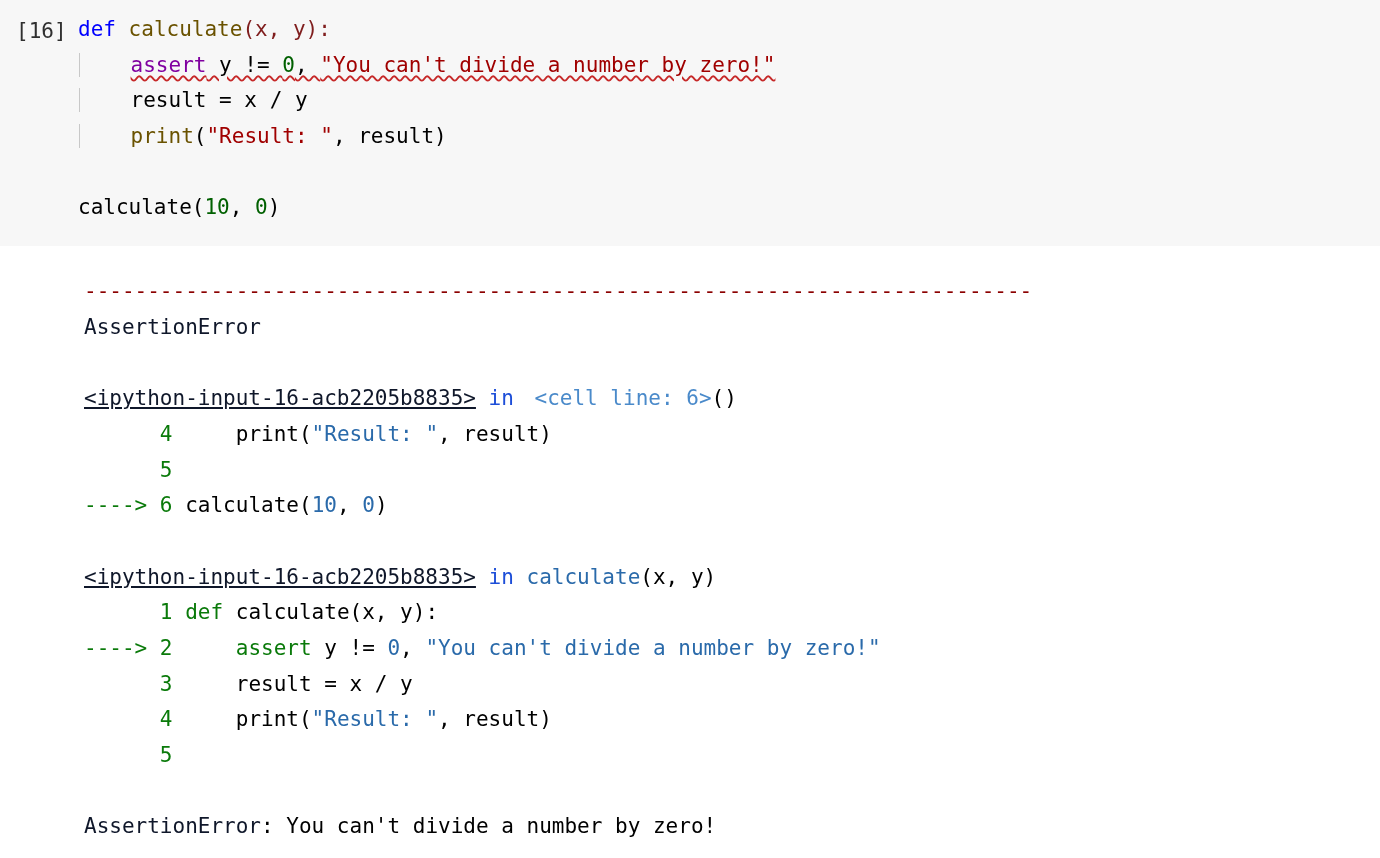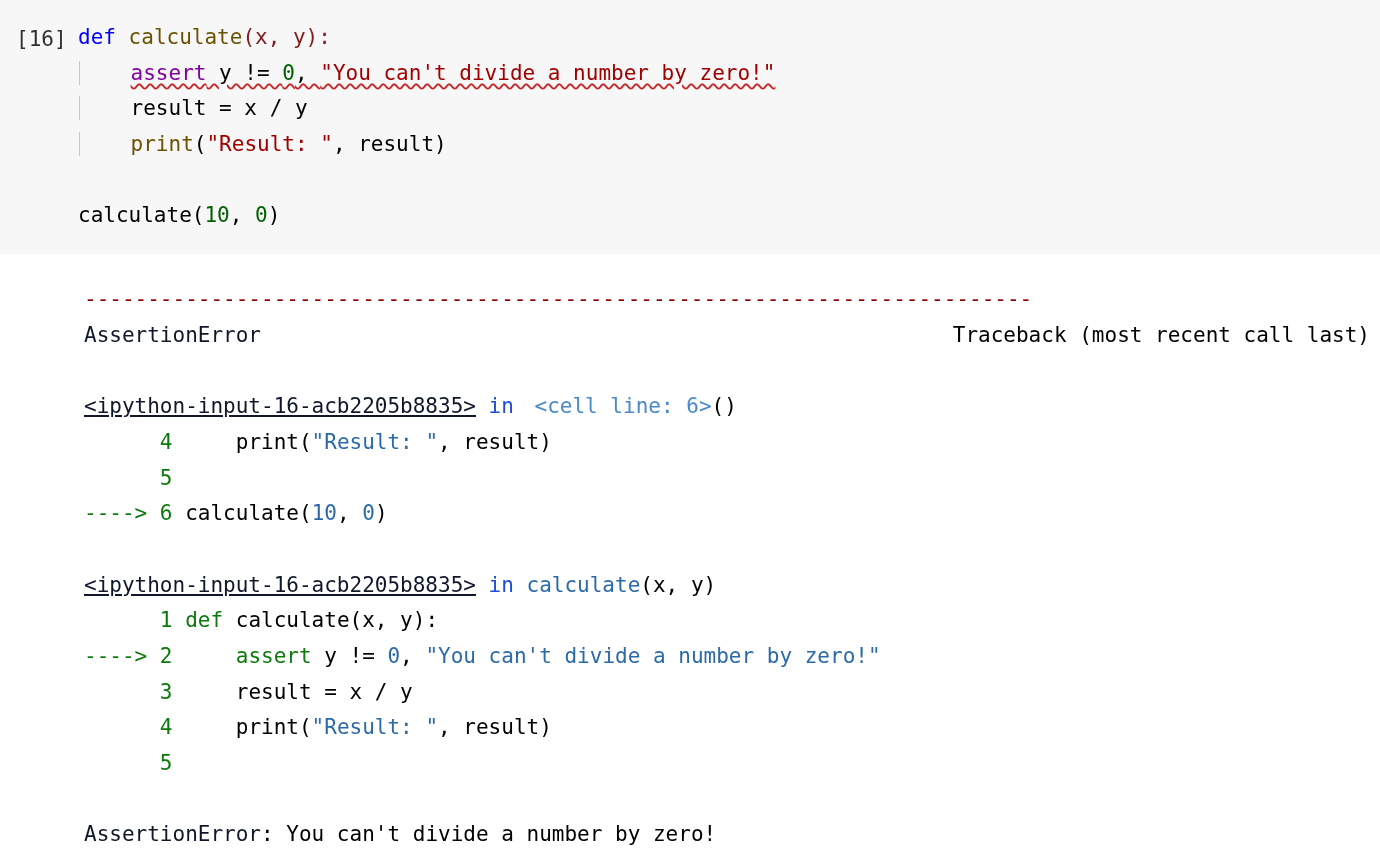--- a/index.html
+++ b/index.html
@@ -9,21 +9,21 @@
     font-family: "Menlo", "Consolas", "DejaVu Sans Mono", monospace;
     font-size: 21px;
     line-height: 1.7;
   }
   .cell {
     display: flex;
     align-items: flex-start;
   }
   .input-area {
     background: #f7f7f7;
-    padding: 20px 10px 20px 10px;
+    padding: 12px 10px 20px 10px;
   }
   .prompt {
     color: #303030;
     min-width: 62px;
     padding-left: 6px;
     padding-top: 2px;
   }
   .code-block {
     flex: 1;
     white-space: pre;
@@ -91,21 +91,21 @@
 <span><span class="indent-guide"></span><span>    </span><span class="squiggly"><span class="kw-assert">assert</span><span> y != </span><span class="num-code">0</span><span>, </span><span class="str-code">"You can't divide a number by zero!"</span></span></span>
 <span><span class="indent-guide"></span><span>    </span><span>result = x / y</span></span>
 <span><span class="indent-guide"></span><span>    </span><span class="builtin">print</span><span>(</span><span class="str-code">"Result: "</span><span>, result)</span></span>
 <span></span>
 <span><span>calculate(</span><span class="num-code">10</span><span>, </span><span class="num-code">0</span><span>)</span></span></div>
 </div>
 
 <div class="cell output-area">
   <div class="out-indent"></div>
   <div class="out-block"><span class="tb-sep">---------------------------------------------------------------------------</span>
-<span class="tb-row-full"><span class="left tb-errname">AssertionError</span><span class="right">Traceback (most recent call last)</span></span>
+<span class="tb-row-full"><span class="left tb-errname">AssertionError</span></span>
 <span><span class="tb-fileref">&lt;ipython-input-16-acb2205b8835&gt;</span><span class="tb-in"> in </span><span class="tb-cell">&lt;cell line: 6&gt;</span><span>()</span></span>
 <span><span class="tb-lineno-normal">      4</span><span>     </span><span>print</span><span>(</span><span class="tb-str">"Result: "</span><span>, result)</span></span>
 <span><span class="tb-lineno-normal">      5</span></span>
 <span><span class="tb-arrow">----&gt; </span><span class="tb-lineno-normal">6</span><span> </span><span class="tb-call">calculate</span><span>(</span><span class="tb-num">10</span><span>, </span><span class="tb-num">0</span><span>)</span></span>
 
 <span><span class="tb-fileref">&lt;ipython-input-16-acb2205b8835&gt;</span><span class="tb-in"> in </span><span class="tb-fn">calculate</span><span>(x, y)</span></span>
 <span><span class="tb-lineno-normal">      1</span><span> </span><span class="tb-kw">def</span><span> calculate(x, y):</span></span>
 <span><span class="tb-arrow">----&gt; </span><span class="tb-lineno-normal">2</span><span>     </span><span class="tb-kw">assert</span><span> y != </span><span class="tb-num">0</span><span>, </span><span class="tb-str">"You can't divide a number by zero!"</span></span>
 <span><span class="tb-lineno-normal">      3</span><span>     </span><span>result = x / y</span></span>
 <span><span class="tb-lineno-normal">      4</span><span>     </span><span>print</span><span>(</span><span class="tb-str">"Result: "</span><span>, result)</span></span>

